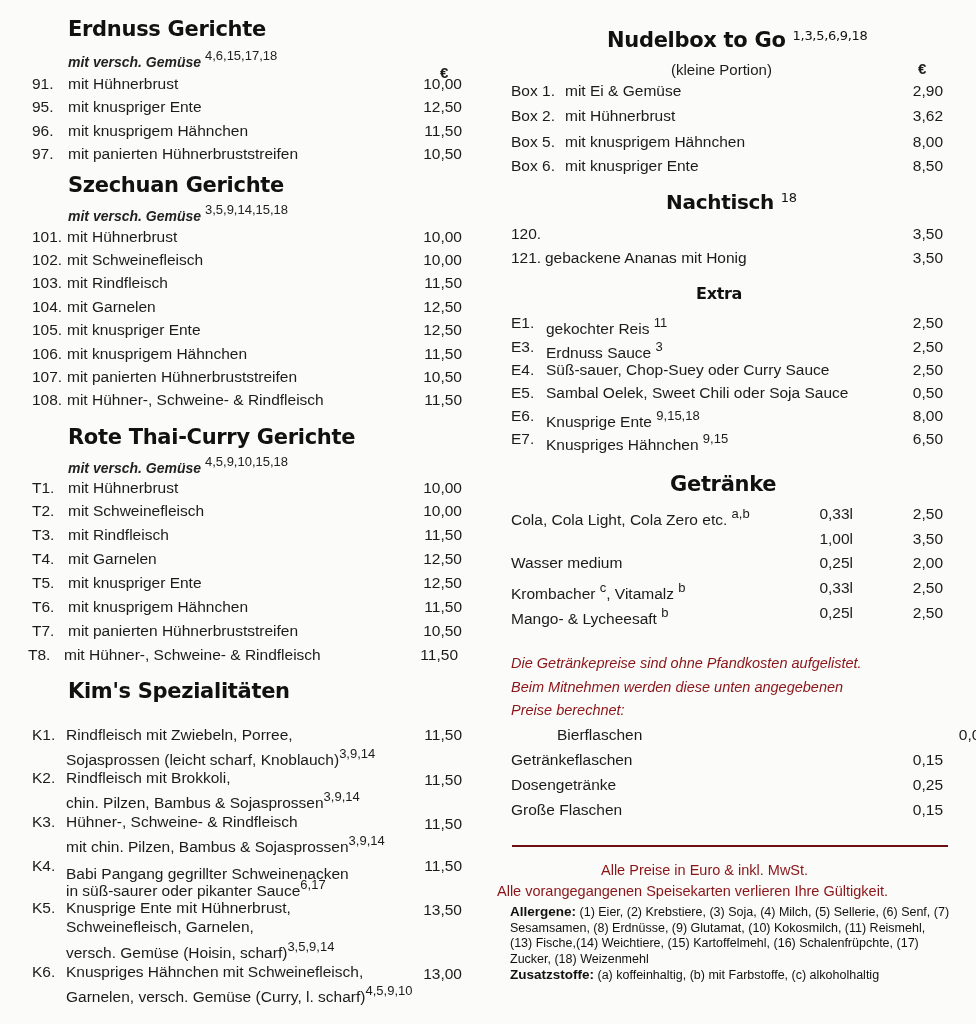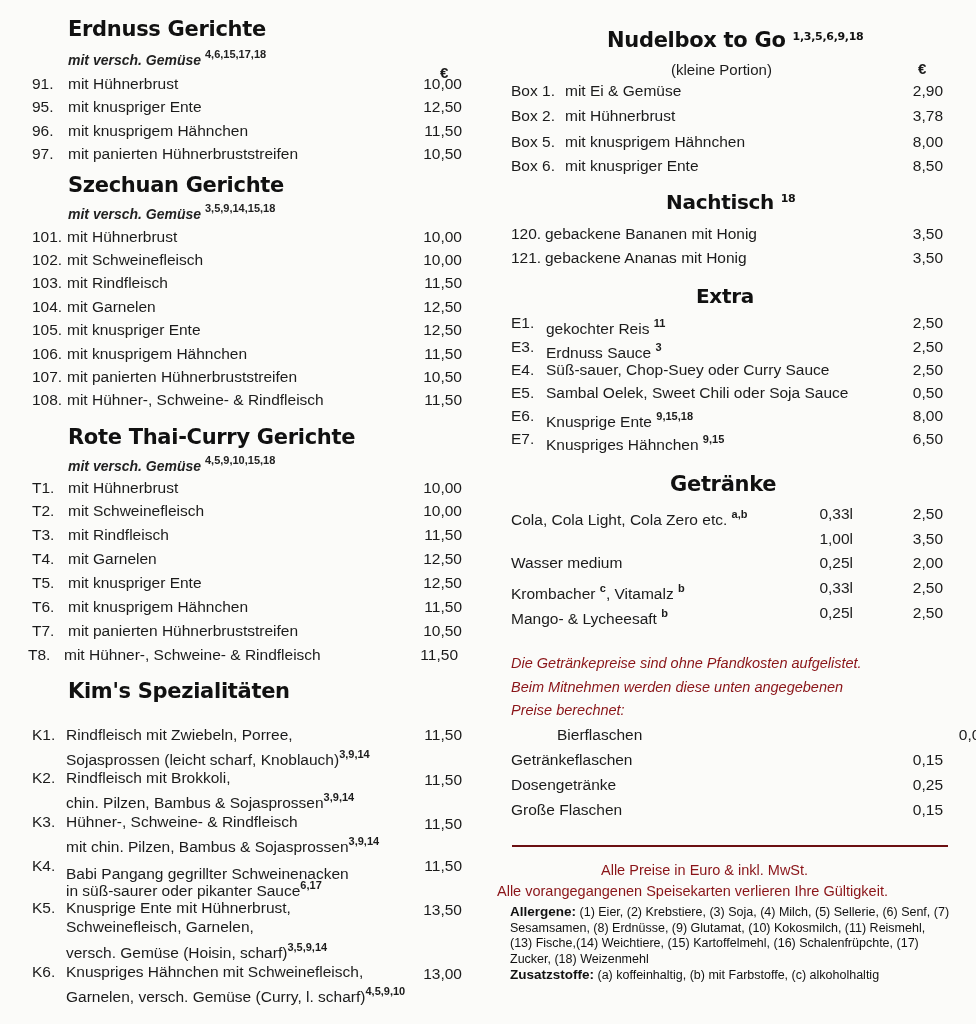--- a/index.html
+++ b/index.html
@@ -1,20 +1,20 @@
 <!DOCTYPE html>
 <html><head>
   <meta charset="utf-8">
   <style>
     * { box-sizing: border-box; margin: 0; padding: 0; }
     html, body { width: 976px; height: 1024px; background: #fbfbf9; overflow: hidden; }
     body { font-family: "Liberation Sans", sans-serif; color: #1b1b1b; position: relative; }
     .h { font-family: "DejaVu Sans", sans-serif; font-weight: bold; font-size: 21px; letter-spacing: -0.3px; color: #111; }
     .sub { font-style: italic; font-weight: bold; font-size: 14px; color: #222; }
-    sup, .sup { font-size: 11px; vertical-align: 7px; font-weight: bold; font-style: normal; }
+    sup, .sup { font-size: 13px; vertical-align: 7px; font-weight: normal; font-style: normal; }
     .row { position: absolute; font-size: 15.5px; height: 22px; line-height: 22px; white-space: nowrap; }
     .num { position: absolute; left: 0; }
     .txt { position: absolute; }
     .price { position: absolute; text-align: right; }
     .red { color: #8a1418; }
     .abs { position: absolute; white-space: nowrap; }
     .line2 { position: absolute; font-size: 15.5px; white-space: nowrap; line-height: 20px; margin-top: 9px; }
     .divider { position: absolute; left: 512px; top: 845px; width: 436px; height: 2px; background: #6b0f12; }
     .foot { position: absolute; font-size: 14.5px; color: #8a1418; white-space: nowrap; }
     .allerg { position: absolute; left: 510px; top: 904px; width: 440px; font-size: 12.5px; line-height: 15.6px; color: #111; }
@@ -201,49 +201,48 @@
 
   <div>
     <div class="row" style="left:511px;top:80px;width:432px;">
         <span class="num">Box 1.</span>
         <span class="txt" style="left:54px">mit Ei &amp; Gemüse</span>
         <span class="price" style="right:0">2,90</span>
       </div>
     <div class="row" style="left:511px;top:105px;width:432px;">
         <span class="num">Box 2.</span>
         <span class="txt" style="left:54px">mit Hühnerbrust</span>
-        <span class="price" style="right:0">3,78</span>
+        <span class="price" style="right:0">3,62</span>
       </div>
     <div class="row" style="left:511px;top:131px;width:432px;">
         <span class="num">Box 5.</span>
         <span class="txt" style="left:54px">mit knusprigem Hähnchen</span>
         <span class="price" style="right:0">8,00</span>
       </div>
     <div class="row" style="left:511px;top:155px;width:432px;">
         <span class="num">Box 6.</span>
         <span class="txt" style="left:54px">mit knuspriger Ente</span>
         <span class="price" style="right:0">8,50</span>
       </div>
   </div>
 
   <div class="abs h" style="left:666px;top:190px;font-size:20px;"><span>Nachtisch</span> <span class="sup">18</span></div>
   <div>
     <div class="row" style="left:511px;top:223px;width:432px;">
         <span class="num">120.</span>
-        <span class="txt" style="left:34px">gebackene Bananen mit Honig</span>
         <span class="price" style="right:0">3,50</span>
       </div>
     <div class="row" style="left:511px;top:247px;width:432px;">
         <span class="num">121.</span>
         <span class="txt" style="left:34px">gebackene Ananas mit Honig</span>
         <span class="price" style="right:0">3,50</span>
       </div>
   </div>
 
-  <div class="abs h" style="left:696px;top:284px;font-size:20px;">Extra</div>
+  <div class="abs h" style="left:696px;top:284px;font-size:16px;">Extra</div>
   <div>
     <div class="row" style="left:511px;top:312px;width:432px;">
         <span class="num">E1.</span>
         <span class="txt" style="left:35px"><span>gekochter Reis</span> <sup>11</sup></span>
         <span class="price" style="right:0">2,50</span>
       </div>
     <div class="row" style="left:511px;top:336px;width:432px;">
         <span class="num">E3.</span>
         <span class="txt" style="left:35px"><span>Erdnuss Sauce</span> <sup>3</sup></span>
         <span class="price" style="right:0">2,50</span>

